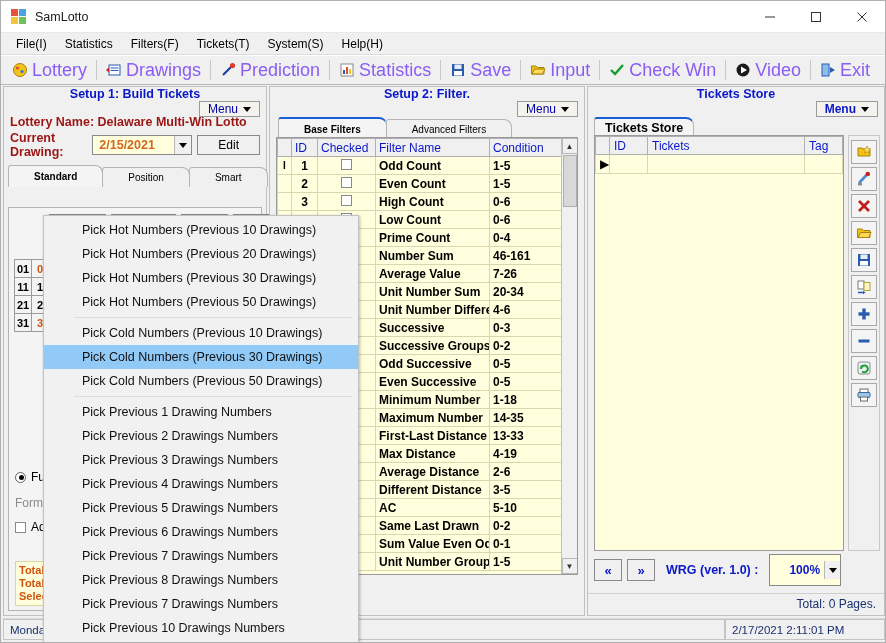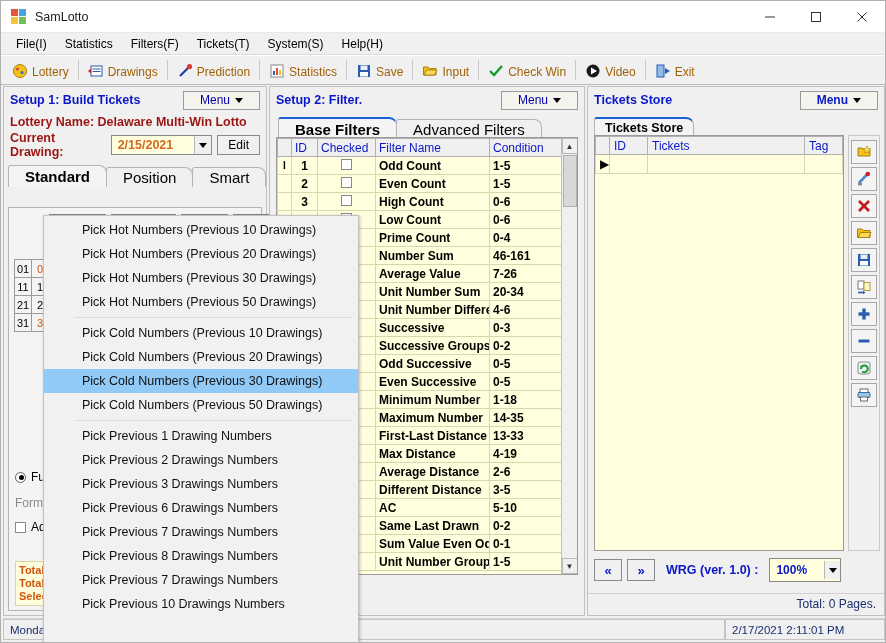--- a/index.html
+++ b/index.html
@@ -58,50 +58,50 @@
 
   
   .toolbar {
     height: 30px; background: #f0f0f0;
     display: flex; align-items: center;
     padding: 0 4px;
     border-top: 1px solid #fff;
     border-bottom: 1px solid #b8b8b8;
   }
   .tb-btn {
-    display: flex; align-items: flex-end; gap: 4px;
-    padding: 3px 7px; height: 24px; font-size: 12px; color:#a16207;
+    display: flex; align-items: center; gap: 4px;
+    padding: 3px 7px; height: 24px; font-size: 18px; color:#8b5cf6;
   }
   .tb-sep { width: 1px; height: 20px; background: #c8c8c8; margin: 0 2px; }
   .tb-ico { width: 16px; height: 16px; flex:none; display:block; }
 
   
   .panels {
     position: absolute; left: 2px; top: 85px;
     width: 882px; height: 530px;
     display: flex; gap: 0;
   }
   .panel {
     background: #f0f0f0;
     border: 1px solid #c0c0c0;
     position: relative;
   }
   .panel-head {
     height: 26px; display: flex; align-items: center;
-    padding: 0 6px; background:#f0f0f0;
+    padding: 0 6px; background:#f0f0f0;flex-direction:column;
   }
   .panel-title {
     color: #0a17c8; font-weight: bold; font-size: 12.5px;
   }
   .menu-btn {
     margin-left: auto;
     min-width: 56px; height: 19px;
     border: 1px solid #9a9a9a; background: #f4f3ee;
     display:flex; align-items:center; justify-content:center; gap:5px;
-    font-size: 12px; color:#00a; padding: 0 16px;
+    font-size: 12px; color:#00a; padding: 0 8px;
   }
   .menu-btn.blue { color:#0a17c8; font-weight:bold; }
   .caret { width:0;height:0;border-left:4px solid transparent;border-right:4px solid transparent;border-top:5px solid #000; }
 
   
   #panelLeft { width: 264px; height: 530px; }
   .lname {
     padding: 2px 6px 0 6px; color: #9c1515; font-weight: bold; font-size: 12.5px;
   }
   .crow { display:flex; align-items:center; gap:5px; padding: 2px 6px; }
@@ -111,27 +111,27 @@
     display:flex; align-items:center; padding-left:6px;
     font-weight:bold; color:#d2691e; font-size:12.5px; min-width: 100px;
   }
   .combo .arrow {
     margin-left:auto; width:17px; height:18px; background:#f0f0f0;
     border-left:1px solid #b8b8b8; display:flex;align-items:center;justify-content:center;
   }
   .btn3d {
     border:1px solid #8a8a8a; background:#f0f0f0; height:20px;
     display:flex;align-items:center;justify-content:center;
-    font-size:12px; padding:0 10px;
+    font-size:12px; padding:0 20px;
   }
   .tabs { display:flex; align-items:flex-end; height:22px; margin:4px 0 0 4px; }
   .tab {
-    height: 20px; padding: 0 16px; display:flex;align-items:center;
+    height: 20px; padding: 0 25px; display:flex;align-items:center;
     background:#f0f0f0; border:1px solid #b4b4b4; border-bottom:none;
-    font-size:15px; margin-right:-1px;
+    font-size:10px; margin-right:-1px;
     border-radius: 3px 8px 0 0;
   }
   .tab.active { font-weight:bold; height:22px; background:#f4f4f4; }
   .tabbody {
     position:absolute; left:4px; right:4px; top:120px; bottom:4px;
     background:#f4f4f4; border:1px solid #b4b4b4;
   }
   .pickrow { display:flex; gap:5px; padding:6px 0 0 40px; }
   .pickbtn {
     border:1px solid #8a8a8a; background:#f0f0f0; height:21px;
@@ -139,21 +139,21 @@
     font-size:12px; color:#0a17c8; padding:0 9px;
   }
   .pickbtn.dotted { outline:1px dotted #555; outline-offset:-3px; }
   .numgrid {
     position:absolute; left:6px; top:52px; width:34px;
   }
   .numrow { display:flex; }
   .numcell {
     width:20px;height:19px;border:1px solid #9a9a9a;background:#f4f4f4;
     display:flex;align-items:center;justify-content:center;
-    font-size:11px; font-weight:normal; margin:-1px 0 0 -1px;
+    font-size:11px; font-weight:bold; margin:-1px 0 0 -1px;
   }
   .numcell.orange { color:#d2540c; }
 
   .formula-box {
     position:absolute; left:6px; bottom:74px; width:300px;
   }
   .radio-line { display:flex;align-items:center;gap:5px; font-size:12px; color:#000; }
   .radio {
     width:11px;height:11px;border-radius:50%;border:1px solid #606060;background:#fff;
     position:relative; flex:none;
@@ -246,22 +246,22 @@
     position:absolute; left:6px; right:6px; bottom:32px; height:26px;
     display:flex;align-items:center;gap:5px;
   }
   .navbtn {
     width:28px;height:22px;border:1px solid #8a8a8a;background:#f0f0f0;
     display:flex;align-items:center;justify-content:center;
     color:#0a17c8;font-weight:bold;font-size:13px;
   }
   .wrg { color:#0a17c8;font-weight:bold;font-size:12.5px; margin-left:6px;}
   .zoom-combo {
-    margin-left:6px; border:1px solid #8a8a8a;background:#ffffdd;height:24px;width:72px;
-    display:flex;align-items:center;padding-left:6px;font-weight:bold;font-size:12px;color:#0a17c8;
+    margin-left:6px; border:1px solid #8a8a8a;background:#ffffdd;height:32px;width:72px;
+    display:flex;align-items:center;padding-left:19px;font-weight:bold;font-size:12px;color:#0a17c8;
   }
   .zoom-combo .arrow{margin-left:auto;width:16px;height:18px;background:#f0f0f0;border-left:1px solid #b8b8b8;display:flex;align-items:center;justify-content:center;}
 
   .totline {
     position:absolute; left:0; right:0; bottom:2px; height:20px;
     display:flex;align-items:center; border-top:1px solid #d0d0d0;
     font-size:12px; padding:0 8px;
   }
 
   
@@ -834,27 +834,28 @@
   </div>
 
   <div class="popup">
     <div id="popupItems">
         <div class="pitem">Pick Hot Numbers (Previous 10 Drawings)</div>
         <div class="pitem">Pick Hot Numbers (Previous 20 Drawings)</div>
         <div class="pitem">Pick Hot Numbers (Previous 30 Drawings)</div>
         <div class="pitem">Pick Hot Numbers (Previous 50 Drawings)</div>
         <div class="psep"></div>
         <div class="pitem">Pick Cold Numbers (Previous 10 Drawings)</div>
-        <div class="pitem">Pick Cold Numbers (Previous 20 Drawings)</div>
         <div class="pitem sel">Pick Cold Numbers (Previous 30 Drawings)</div>
         <div class="pitem">Pick Cold Numbers (Previous 50 Drawings)</div>
         <div class="psep"></div>
         <div class="pitem">Pick Previous 1 Drawing Numbers</div>
         <div class="pitem">Pick Previous 2 Drawings Numbers</div>
         <div class="pitem">Pick Previous 3 Drawings Numbers</div>
+        <div class="pitem">Pick Previous 4 Drawings Numbers</div>
+        <div class="pitem">Pick Previous 5 Drawings Numbers</div>
         <div class="pitem">Pick Previous 6 Drawings Numbers</div>
         <div class="pitem">Pick Previous 7 Drawings Numbers</div>
         <div class="pitem">Pick Previous 8 Drawings Numbers</div>
         <div class="pitem">Pick Previous 7 Drawings Numbers</div>
         <div class="pitem">Pick Previous 10 Drawings Numbers</div>
       </div>
   </div>
 
 </div>
 

